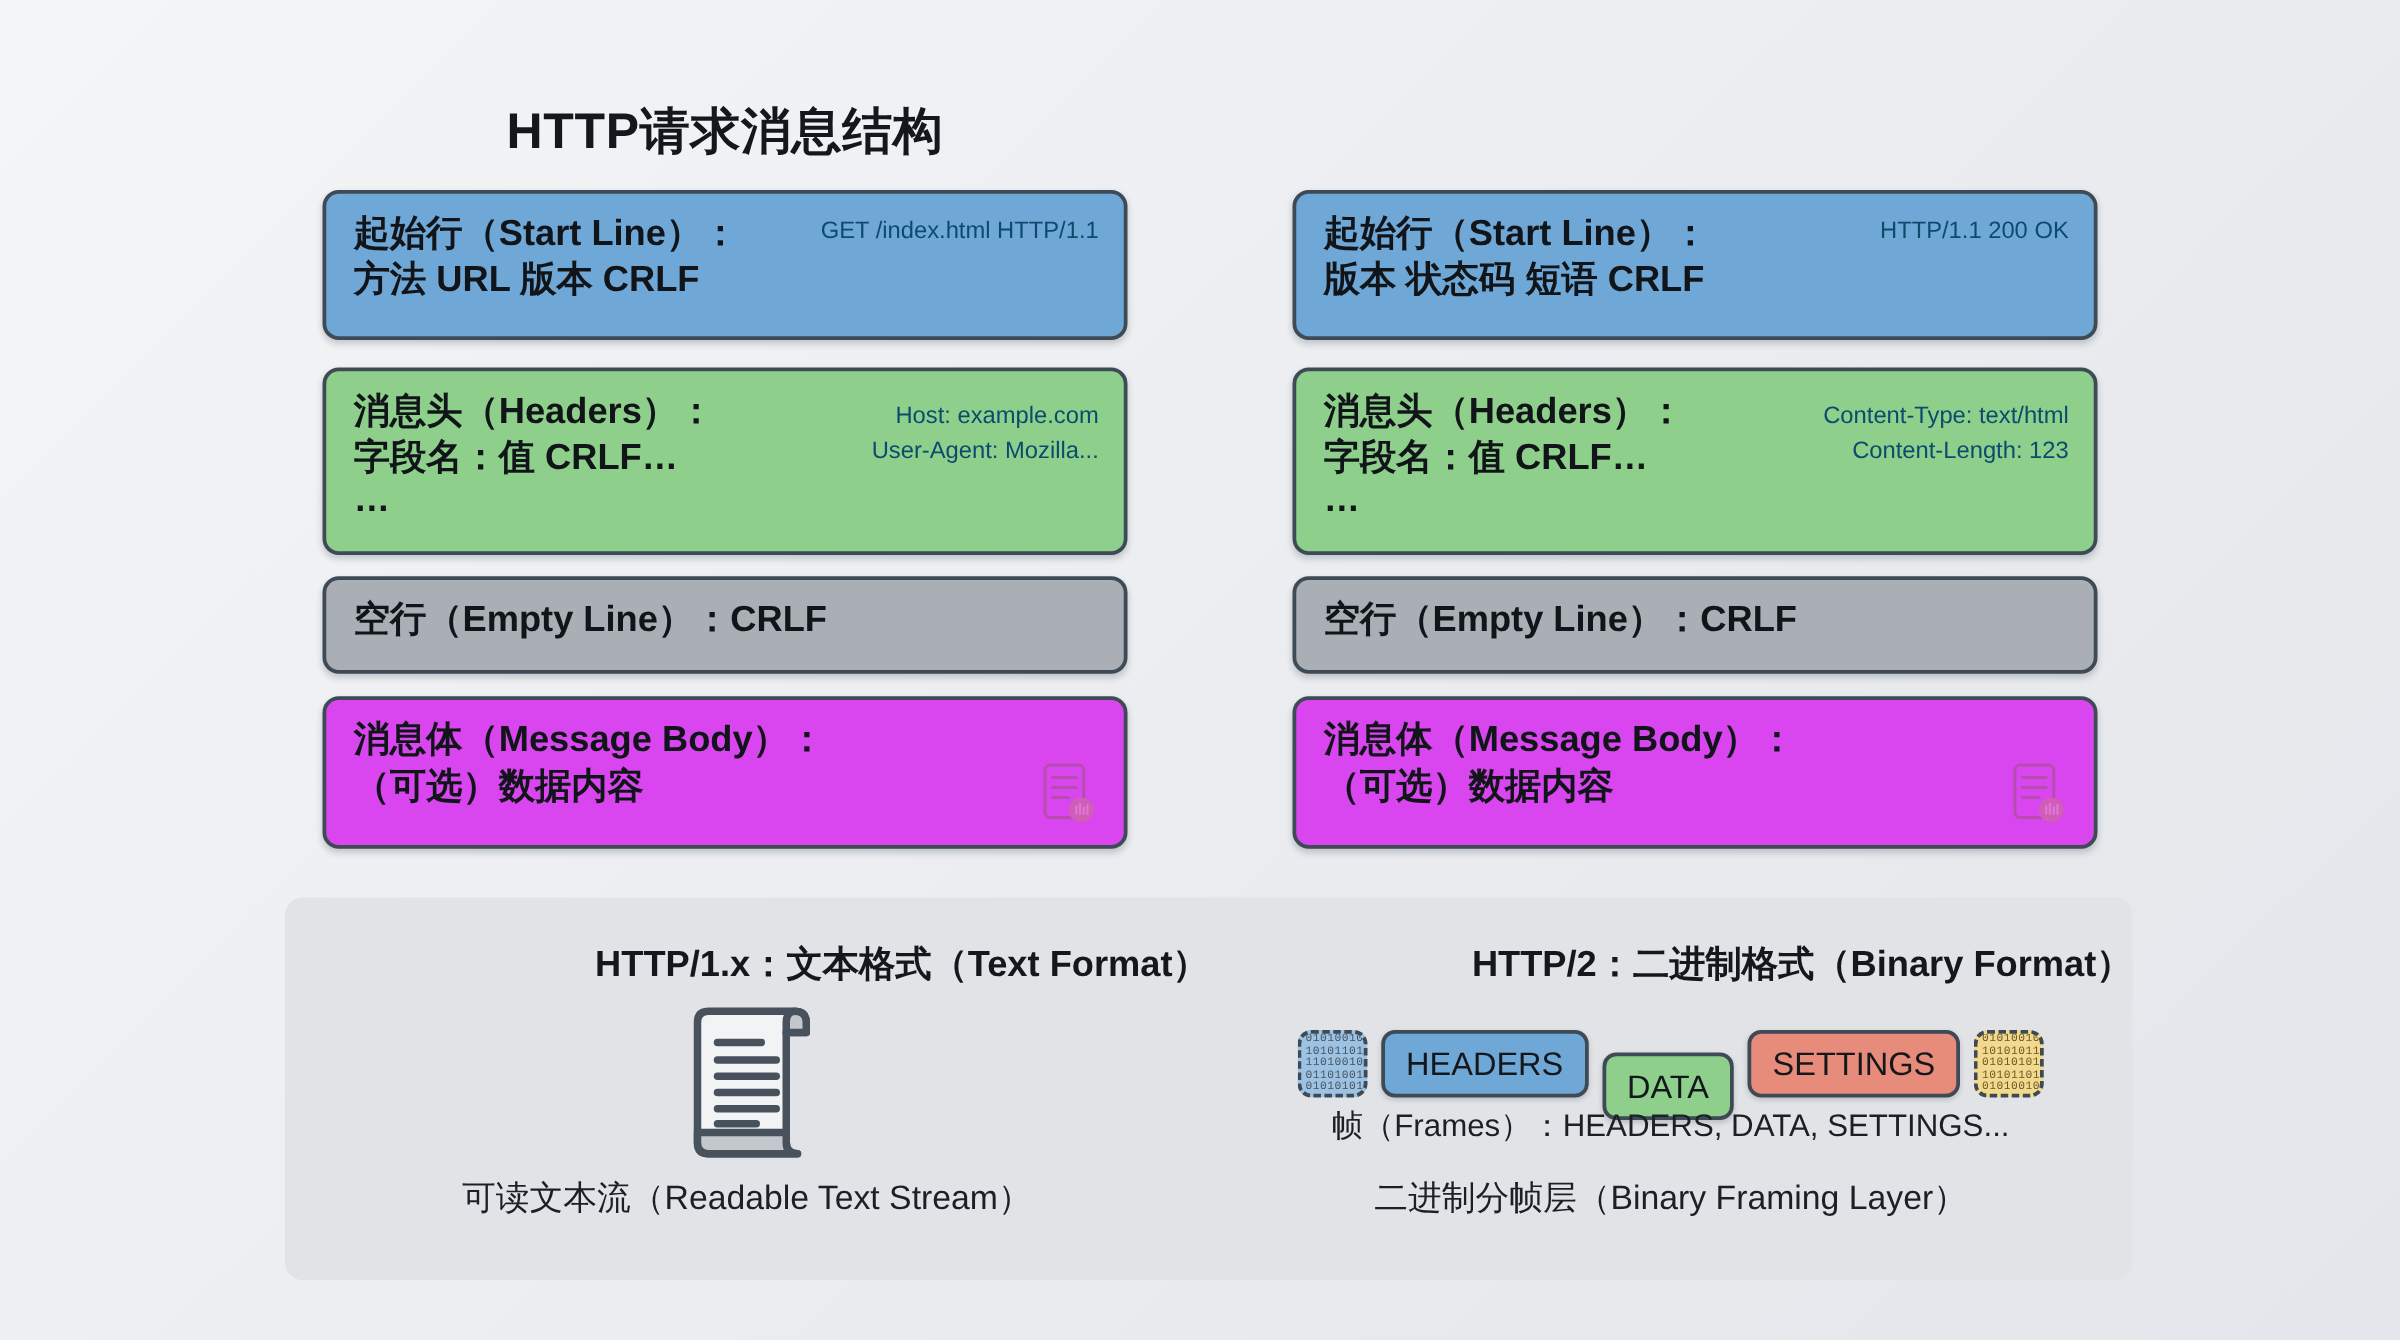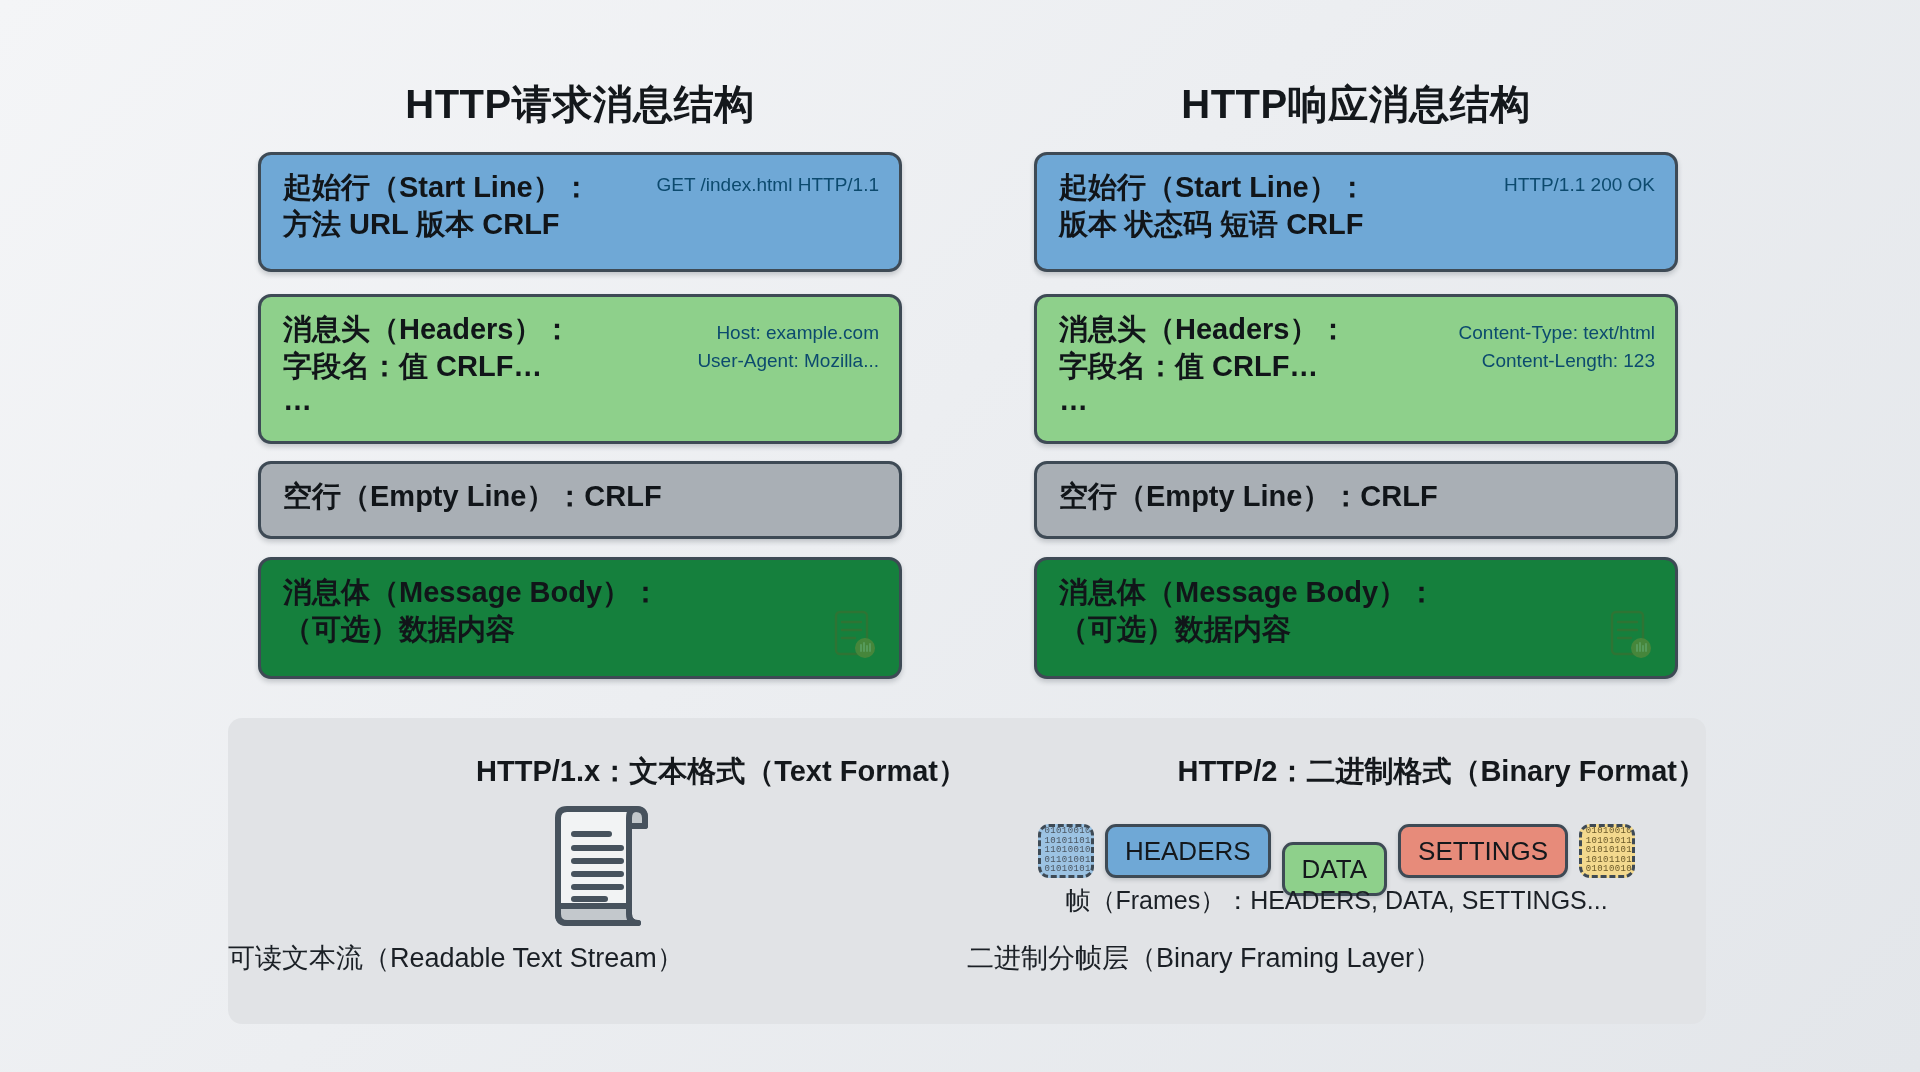--- a/index.html
+++ b/index.html
@@ -68,21 +68,21 @@
     font-weight: 400;
     color: #0c4a6e;
     line-height: 1.45;
     white-space: nowrap;
     text-align: right;
   }
 
   .box-start { background: #6fa8d6; }
   .box-headers { background: #8ed08b; }
   .box-empty { background: #a9afb5; }
-  .box-body { background: #15803d; }
+  .box-body { background: #d946ef; }
 
   
   #req-start   { left: 258px; top: 152px; width: 644px; height: 120px; }
   #req-headers { left: 258px; top: 294px; width: 644px; height: 150px; }
   #req-empty   { left: 258px; top: 461px; width: 644px; height: 78px; }
   #req-body    { left: 258px; top: 557px; width: 644px; height: 122px; }
 
   
   #res-start   { left: 1034px; top: 152px; width: 644px; height: 120px; }
   #res-headers { left: 1034px; top: 294px; width: 644px; height: 150px; }
@@ -131,20 +131,21 @@
     text-align: right;
     font-size: 29px;
     font-weight: 700;
     color: #14181c;
     white-space: nowrap;
   }
   .half-caption {
     position: absolute;
     left: 0;
     width: 100%;
+    text-align: center;
     font-size: 27px;
     font-weight: 400;
     color: #1b2026;
     white-space: nowrap;
   }
   #caption-left { top: 222px; }
   #caption-right { top: 222px; }
 
   
   #scroll-icon {
@@ -251,21 +252,20 @@
       <line x1="9" y1="20" x2="28" y2="20" stroke="#6a5a20" stroke-width="2.4" stroke-linecap="round"></line>
       <line x1="9" y1="28" x2="22" y2="28" stroke="#6a5a20" stroke-width="2.4" stroke-linecap="round"></line>
       <circle cx="32" cy="38" r="10" fill="#b99538"></circle>
       <line x1="28" y1="41" x2="28" y2="35" stroke="#f3e2ad" stroke-width="1.8" stroke-linecap="round"></line>
       <line x1="31" y1="41" x2="31" y2="33" stroke="#f3e2ad" stroke-width="1.8" stroke-linecap="round"></line>
       <line x1="34" y1="41" x2="34" y2="36" stroke="#f3e2ad" stroke-width="1.8" stroke-linecap="round"></line>
       <line x1="37" y1="41" x2="37" y2="34" stroke="#f3e2ad" stroke-width="1.8" stroke-linecap="round"></line>
     </svg>
   </div>
 
-  <div class="col-title" id="title-response">HTTP响应消息结构</div>
 
   <div class="msg-box box-start" id="res-start">
     <div class="label">起始行（Start Line）：</div>
     <div class="label-sub">版本 状态码 短语 CRLF</div>
     <div class="example">HTTP/1.1 200 OK</div>
   </div>
 
   <div class="msg-box box-headers" id="res-headers">
     <div class="label">消息头（Headers）：</div>
     <div class="label-sub">字段名：值 CRLF…</div>

